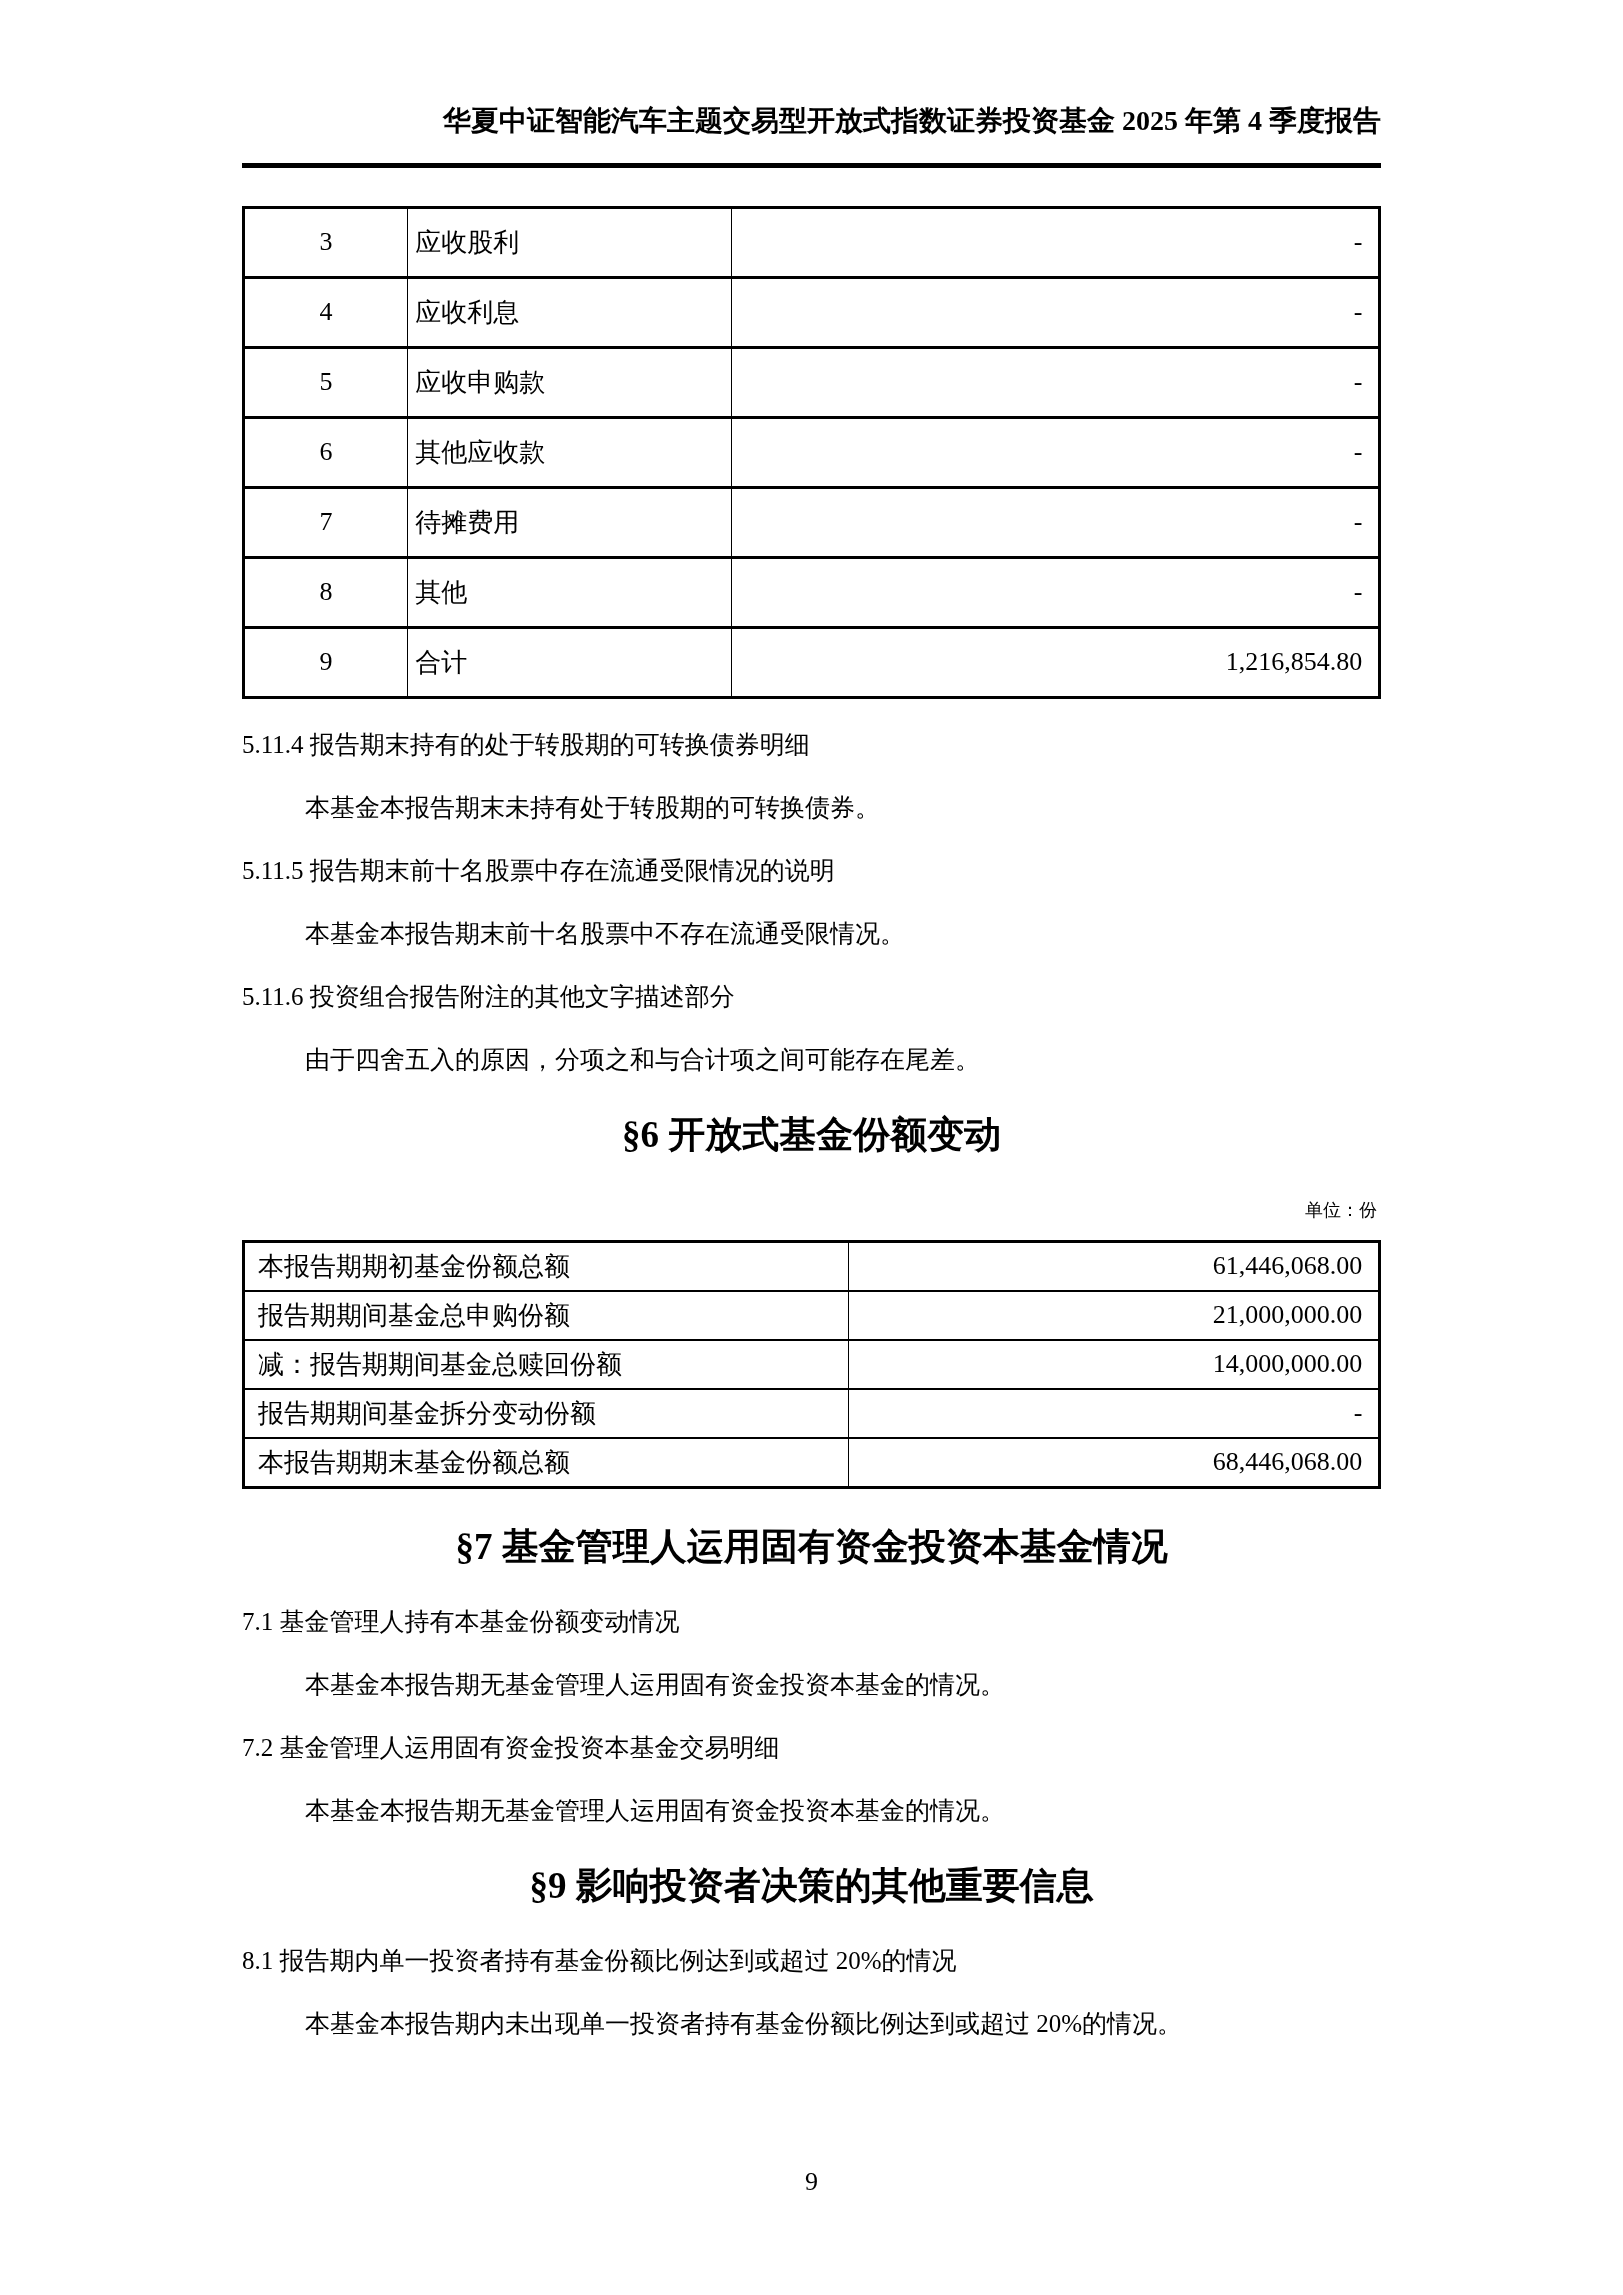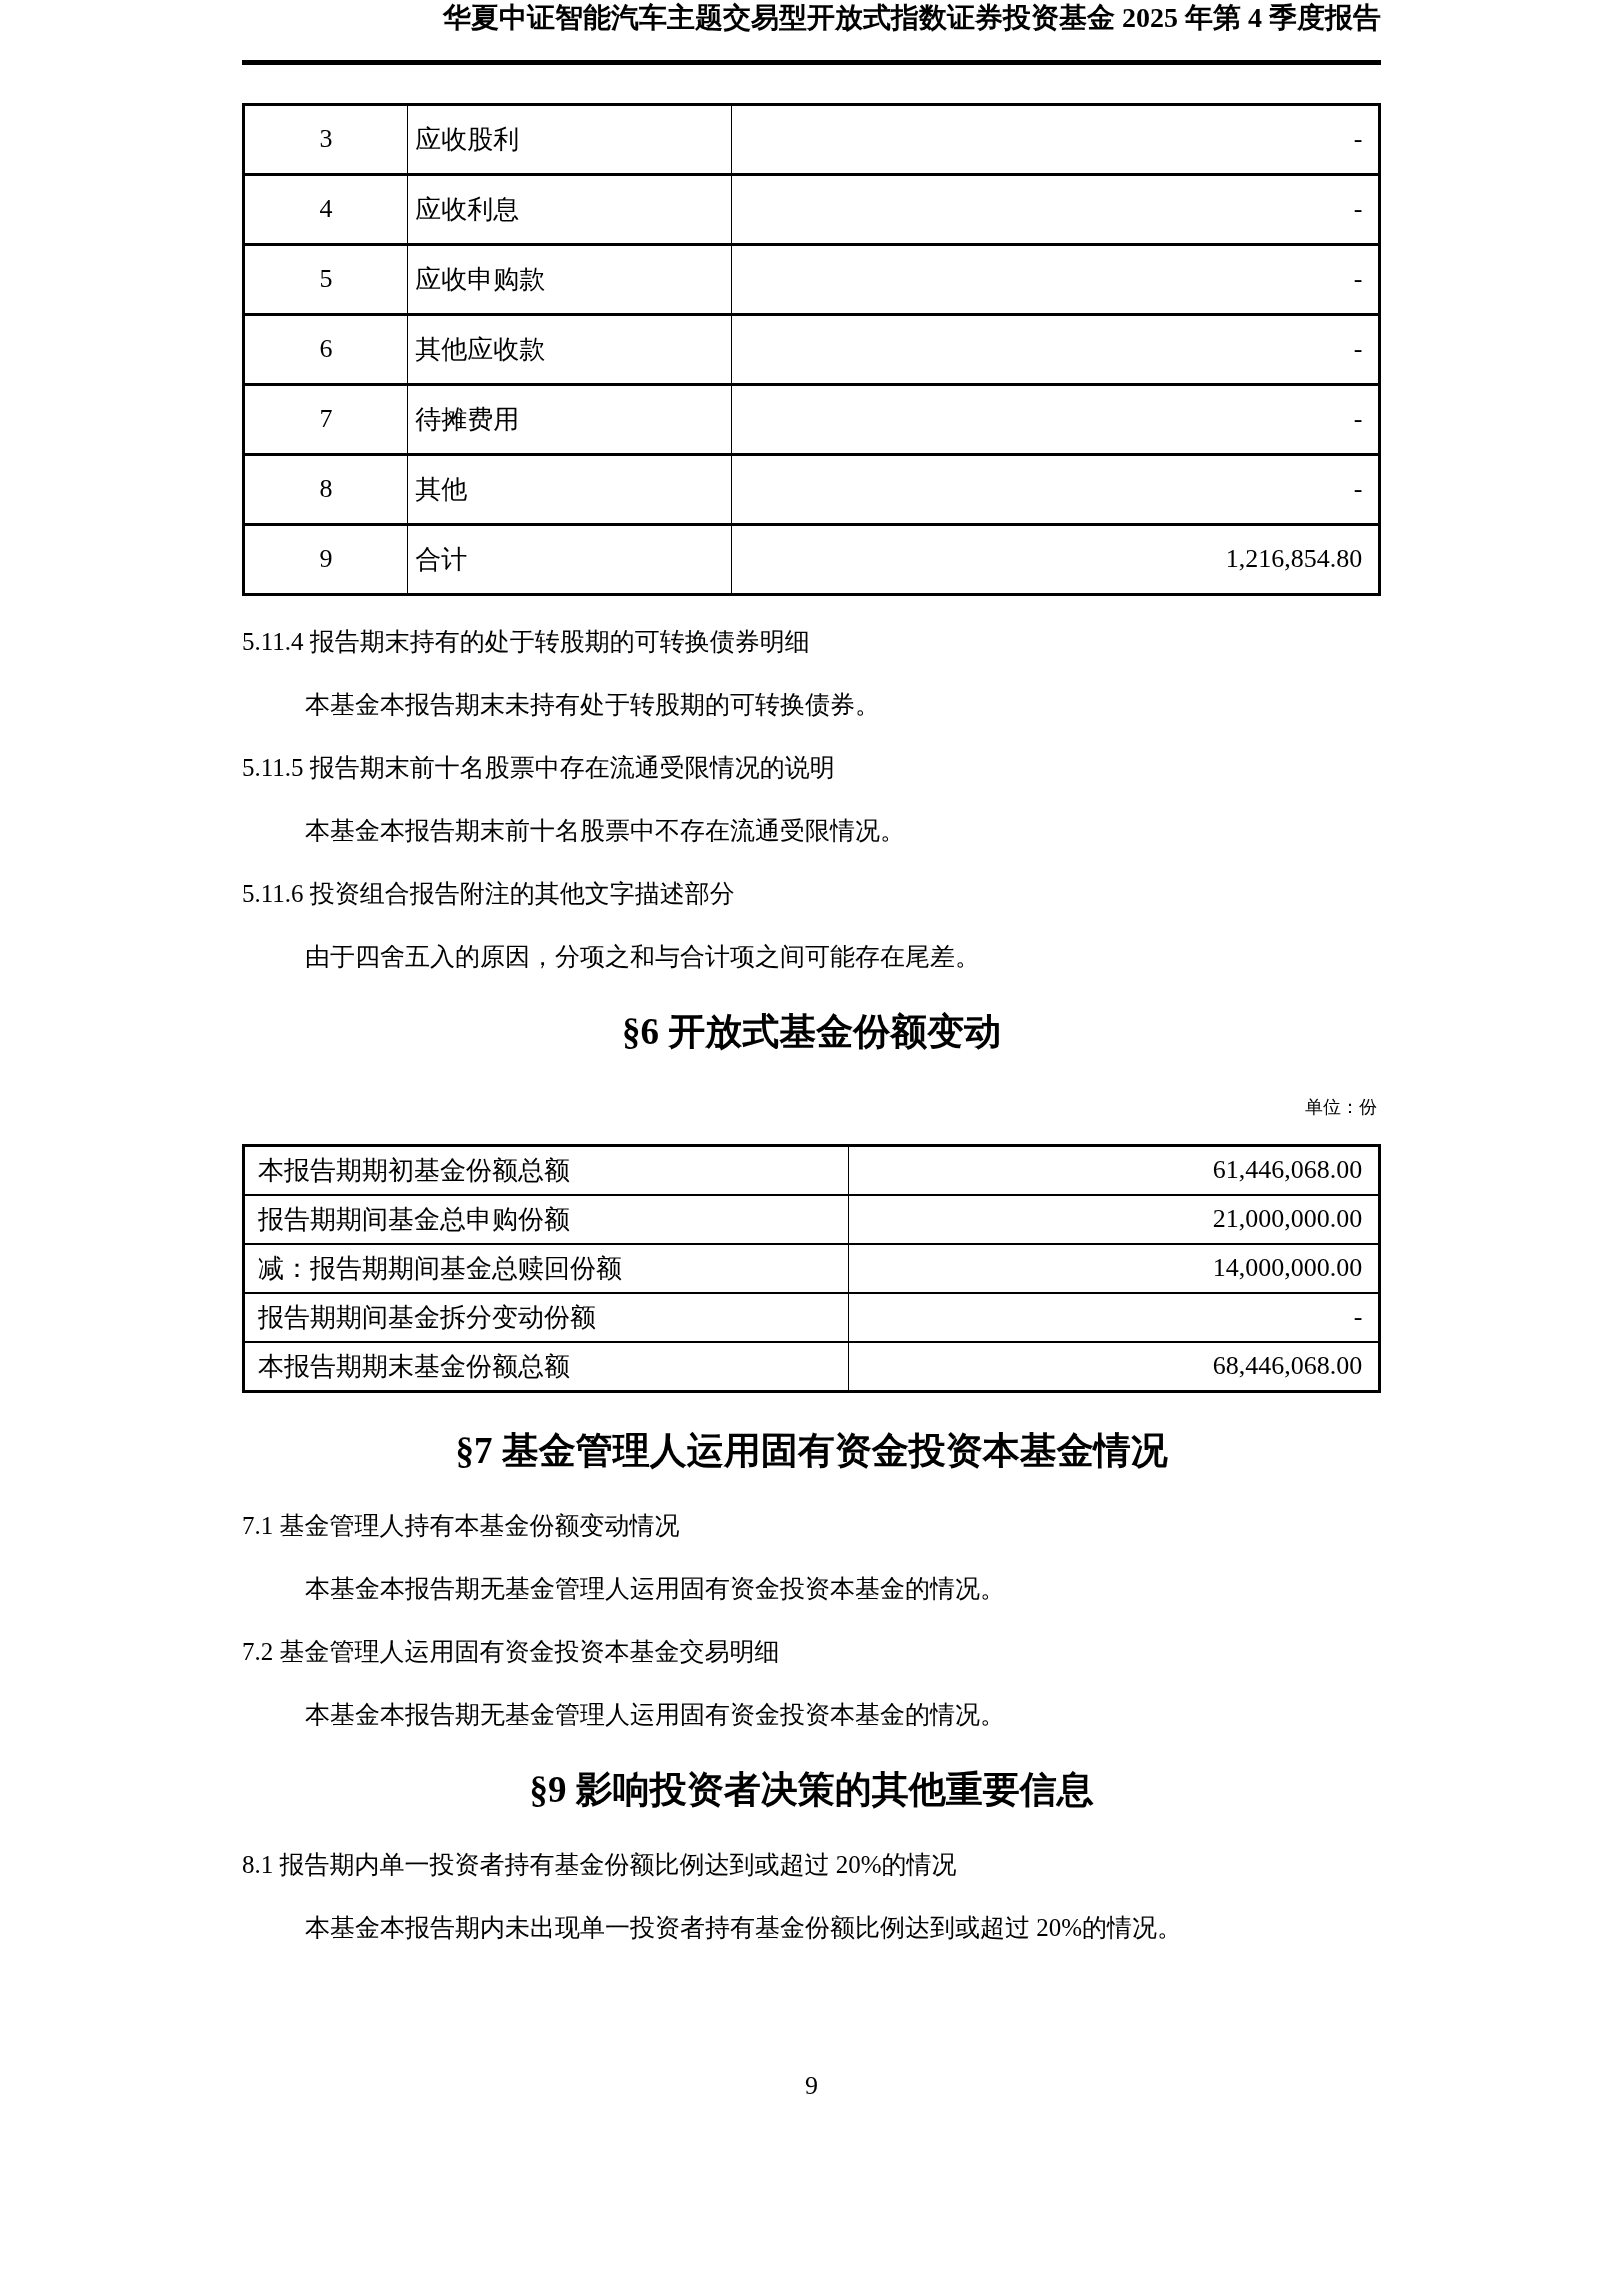--- a/index.html
+++ b/index.html
@@ -15,20 +15,21 @@
     color: #000000;
     font-family: "Liberation Serif", "DejaVu Serif", serif;
     overflow: hidden;
   }
   .content {
     margin: 0 242px;
     width: 1139px;
   }
   
   .header-title {
+    padding-top: 103px;
     font-size: 28px;
     line-height: 35px;
     font-weight: bold;
     text-align: right;
     white-space: nowrap;
   }
   .header-rule {
     margin-top: 25px;
     height: 4.6px;
     background: #000000;
@@ -50,21 +51,21 @@
     border-top: 3.3px solid #000;
     border-bottom: 3.3px solid #000;
     height: 65px;
     vertical-align: middle;
   }
   .col-no   { width: 14.5%; text-align: center; }
   .col-lab  { width: 28.5%; text-align: left;  padding-left: 7px; }
   .col-val  { width: 57%;   text-align: right; padding-right: 15.7px; }
 
   table.shares {
-    margin-top: 20px;
+    margin-top: 13px;
     border: 3.3px solid #000;
   }
   table.shares td {
     border-left: 1.3px solid #000;
     border-right: 1.3px solid #000;
     border-top: 2.6px solid #000;
     border-bottom: 2.6px solid #000;
     height: 45px;
     vertical-align: middle;
   }

